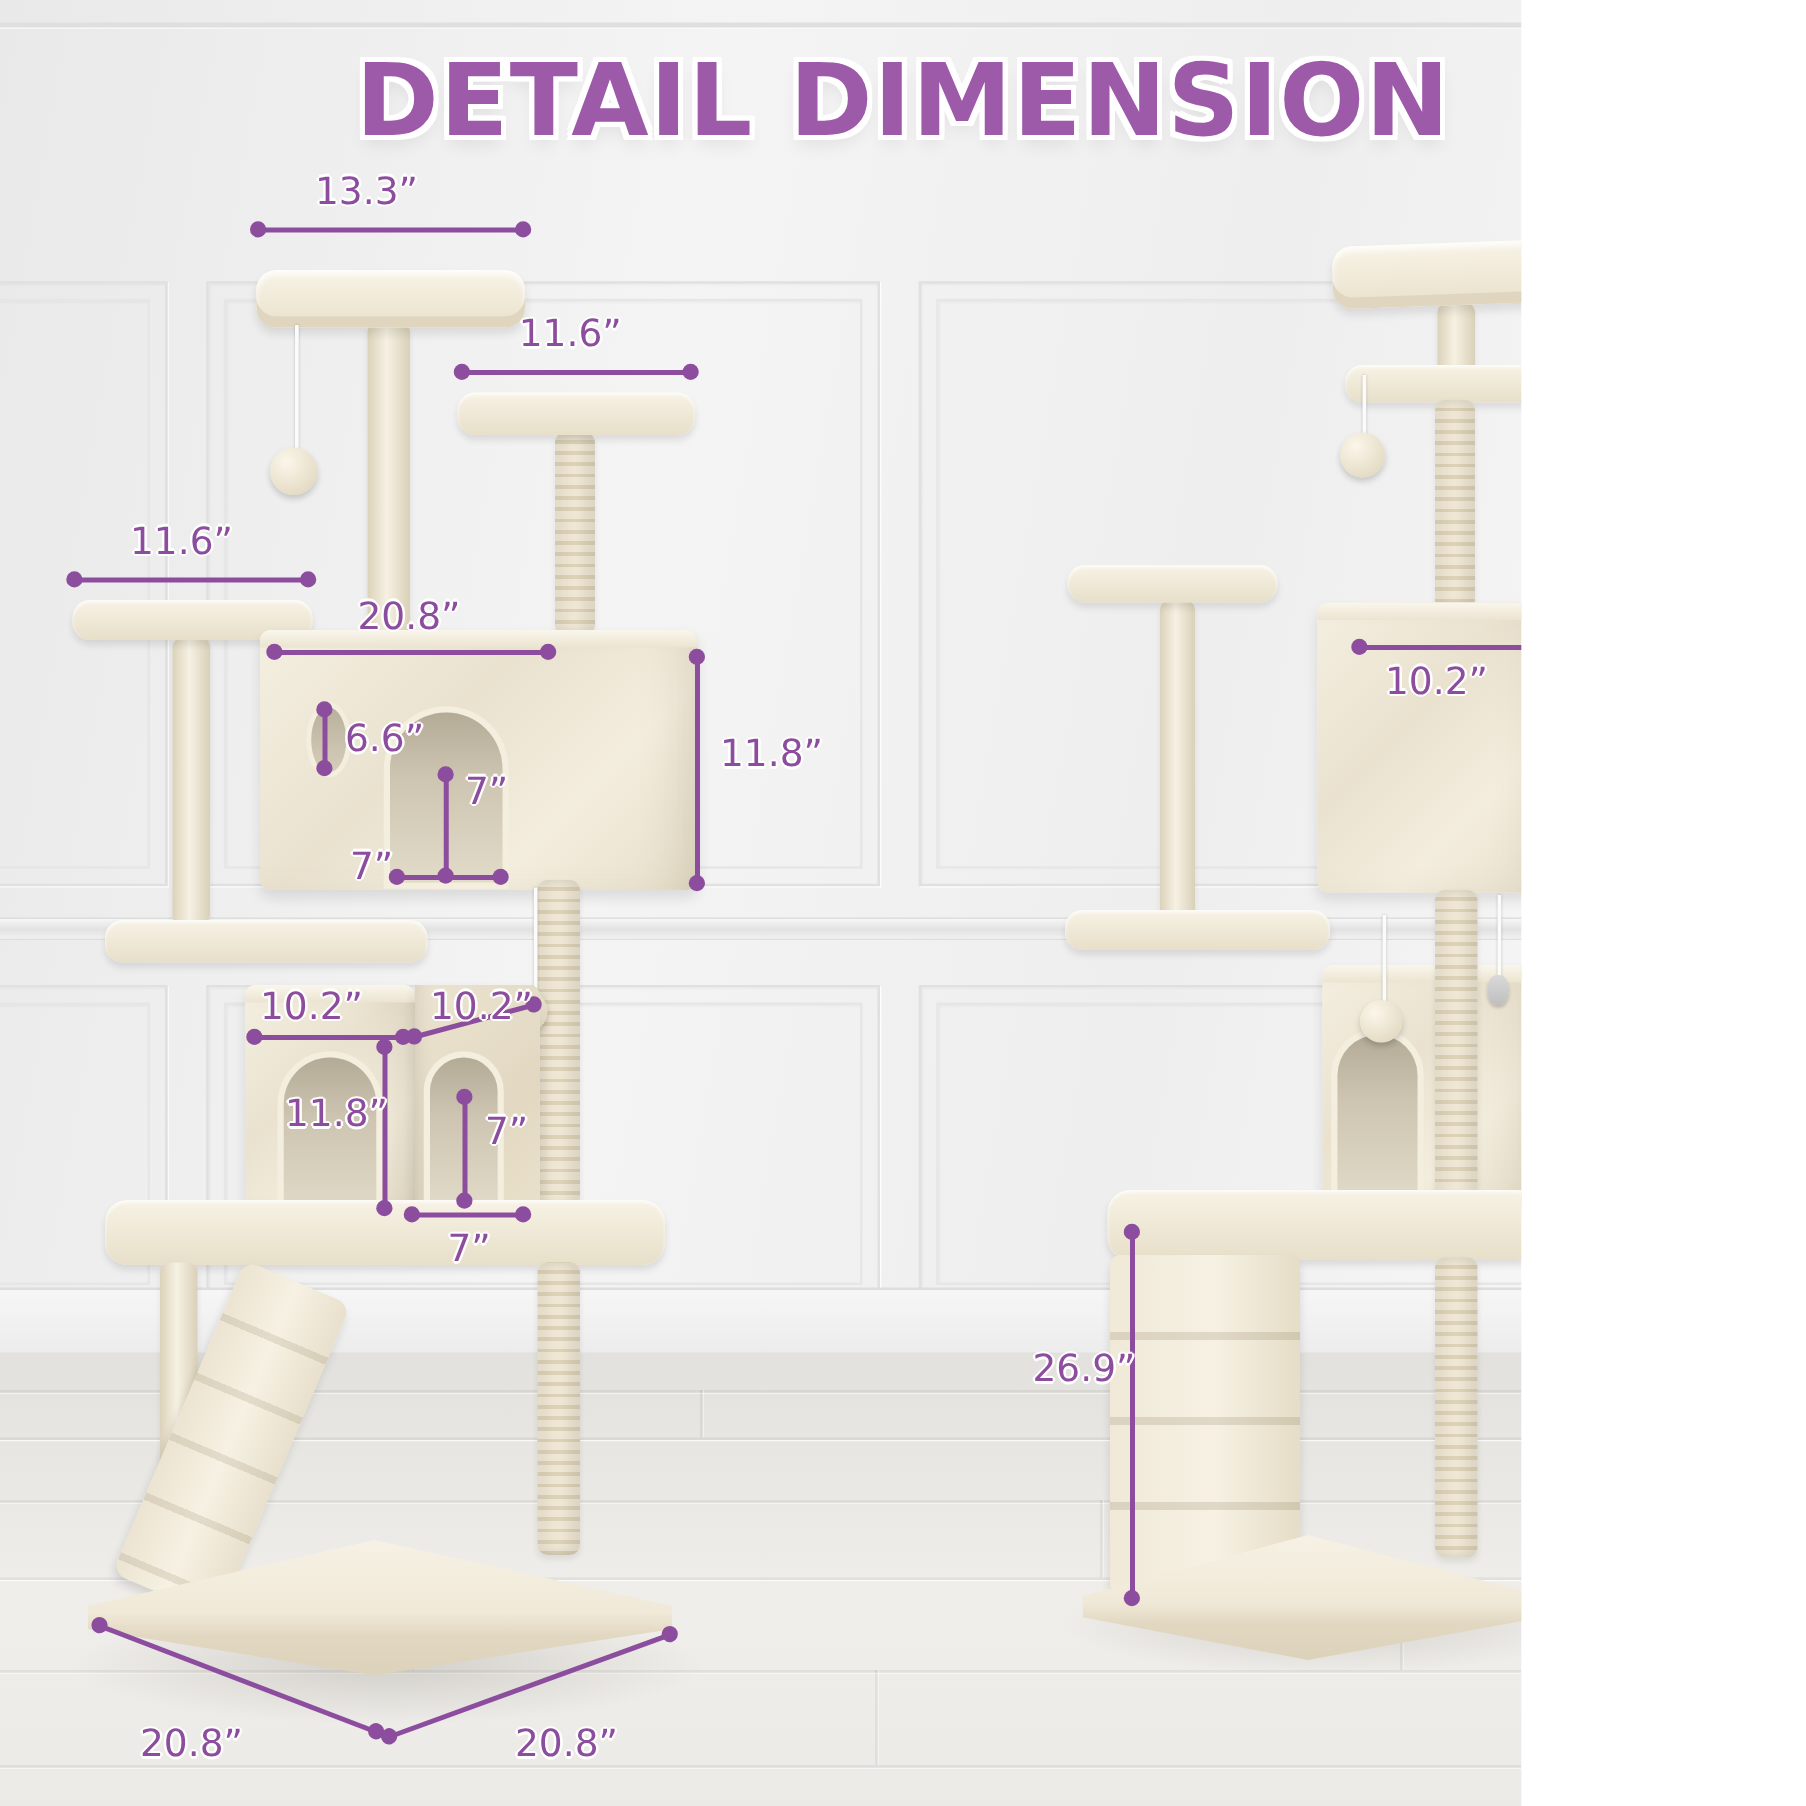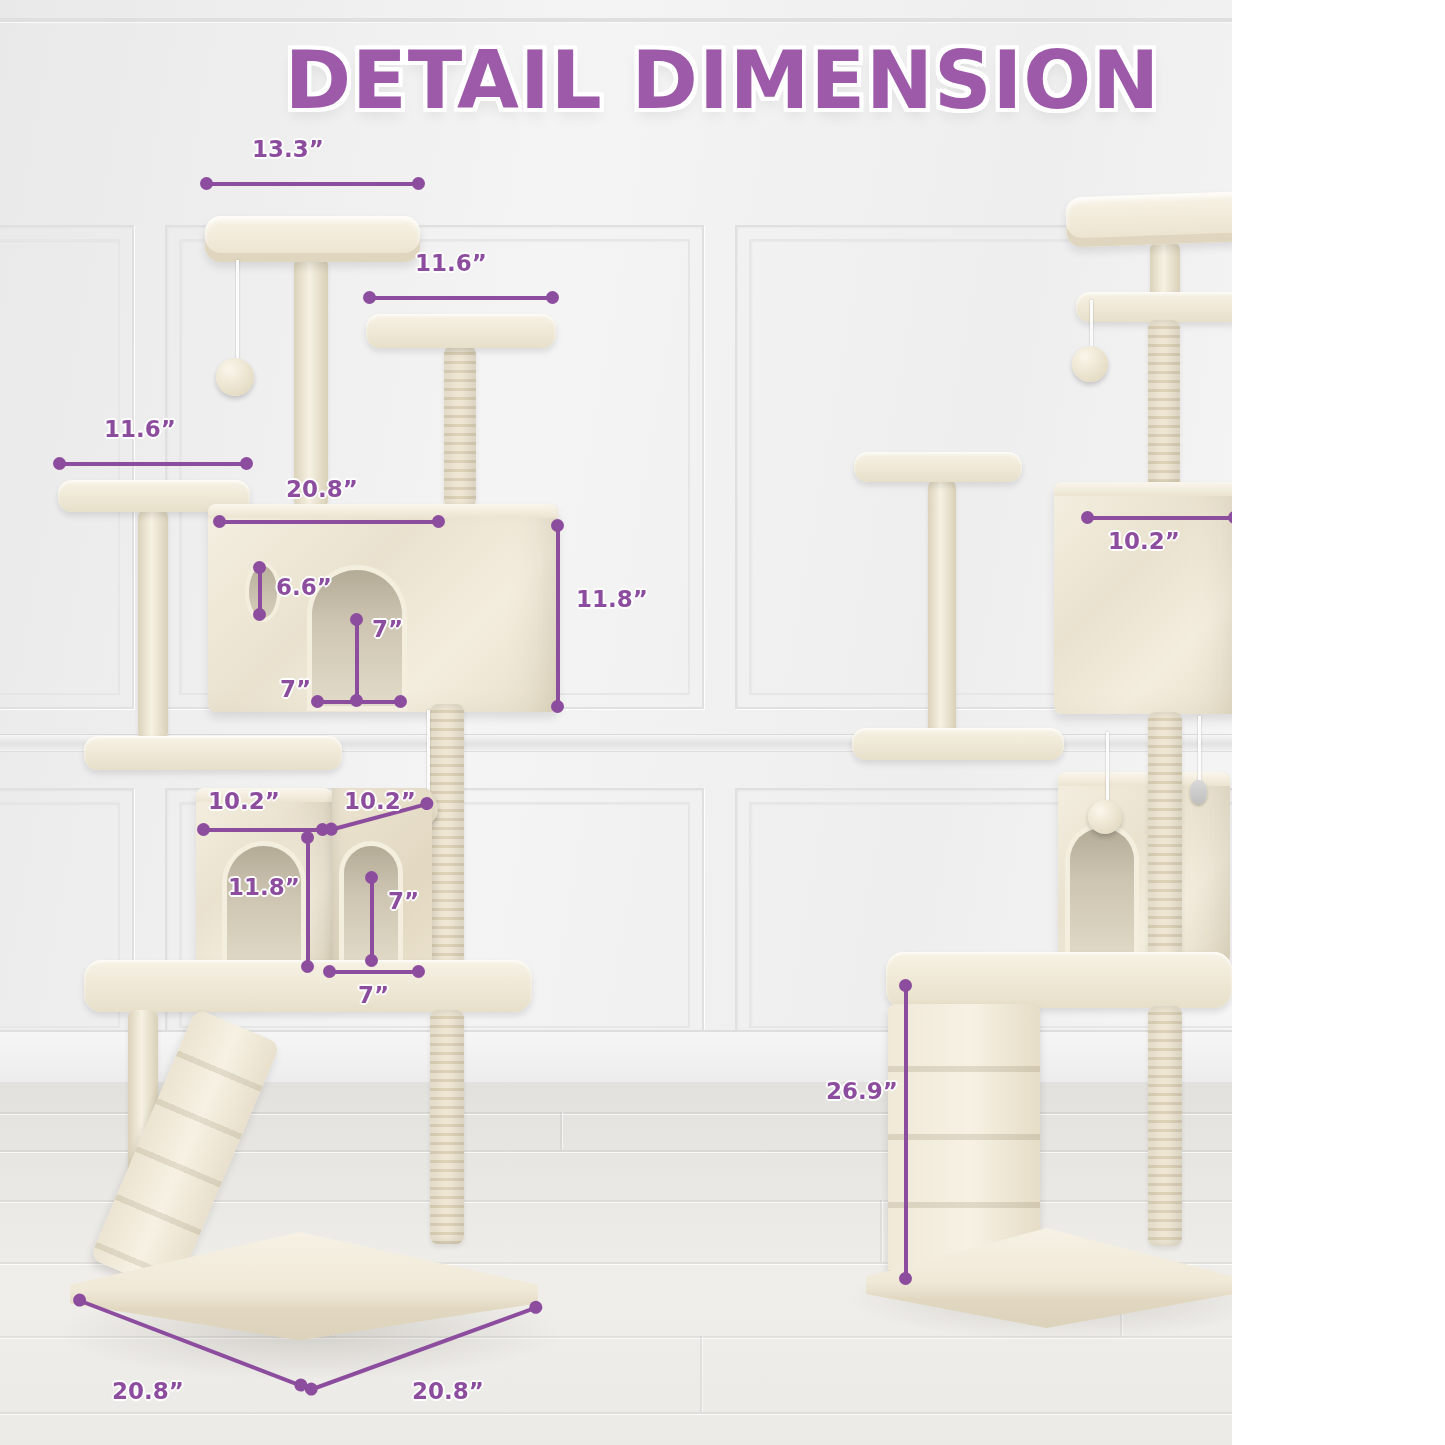--- a/index.html
+++ b/index.html
@@ -1,18 +1,18 @@
 <!DOCTYPE html>
 <html><head>
 <meta charset="utf-8">
 <style>
   html,body { margin:0; padding:0; background:#ffffff; }
   body { font-family:"DejaVu Sans","Liberation Sans",sans-serif; }
   .scene { position:relative; width:1217px; height:1445px; overflow:hidden;
-           background:linear-gradient(100deg,#e9e9e9,#f4f4f4 40%,#eeeeee 72%,#f7f7f7);padding-left:15px; }
+           background:linear-gradient(100deg,#e9e9e9,#f4f4f4 40%,#eeeeee 72%,#f7f7f7); }
   .abs { position:absolute; }
 
   
   .rail { background:#dfdfdf; box-shadow:0 1px 0 #fafafa; }
   .panel { border:2px solid #e0e0e0; box-shadow:1px 1px 0 rgba(255,255,255,.9), inset 1px 1px 2px rgba(0,0,0,.04); }
   .panel::after { content:""; position:absolute; left:12px; top:12px; right:12px; bottom:12px;
                   border:2px solid #e6e6e6; box-shadow:inset 1px 1px 2px rgba(0,0,0,.04); }
   .chair-rail { background:linear-gradient(180deg,#f6f6f6,#e2e2e2 55%,#f1f1f1); border-top:1px solid #d9d9d9; border-bottom:1px solid #dedede; }
   .baseboard { background:linear-gradient(180deg,#f6f6f6,#ececec); border-top:2px solid #dedede; box-shadow:0 4px 6px rgba(0,0,0,.06); }
 
@@ -50,21 +50,21 @@
             border-radius:8px; box-shadow:0 5px 8px rgba(0,0,0,.12); }
   .base { clip-path:polygon(0% 40%, 49% 0%, 100% 40%, 100% 54%, 49% 82%, 0% 54%);
           background:linear-gradient(180deg,#f6f1e4 0%,#f0e9d8 44%,#e2d8c2 58%,#d8cdb4 100%); }
 
   
   .dim { background:#8d4d9e; }
   .dim.h { height:4px; } .dim.v { width:4px; }
   .dim::before, .dim::after { content:""; position:absolute; width:13px; height:13px; border-radius:50%; background:#8d4d9e; }
   .dim.h::before { left:-5px; top:-5px; } .dim.h::after { right:-5px; top:-5px; }
   .dim.v::before { top:-5px; left:-5px; } .dim.v::after { bottom:-5px; left:-5px; }
-  .dim-label { color:#8d4d9e; font-weight:bold; font-size:23px; white-space:nowrap;
+  .dim-label { color:#8d4d9e; font-weight:normal; font-size:30px; white-space:nowrap;
                text-shadow:2px 0 0 #fff,-2px 0 0 #fff,0 2px 0 #fff,0 -2px 0 #fff,1px 1px 0 #fff,-1px -1px 0 #fff,1px -1px 0 #fff,-1px 1px 0 #fff; }
 
   
   .header { left:0; top:34px; width:1445px; text-align:center; }
   .title { margin:0; font-size:80px; font-weight:800; letter-spacing:1px; color:#9c5aa8;
            text-shadow:-4px -4px 0 #fff,4px -4px 0 #fff,-4px 4px 0 #fff,4px 4px 0 #fff,-4px 0 0 #fff,4px 0 0 #fff,0 -4px 0 #fff,0 4px 0 #fff,0 8px 14px rgba(0,0,0,.08); }
   .subtitle { margin-top:4px; font-size:38px; font-weight:bold; color:#94519f;
               text-shadow:1px 1px 0 #fff,-1px -1px 0 #fff; }
 </style>
 </head>

